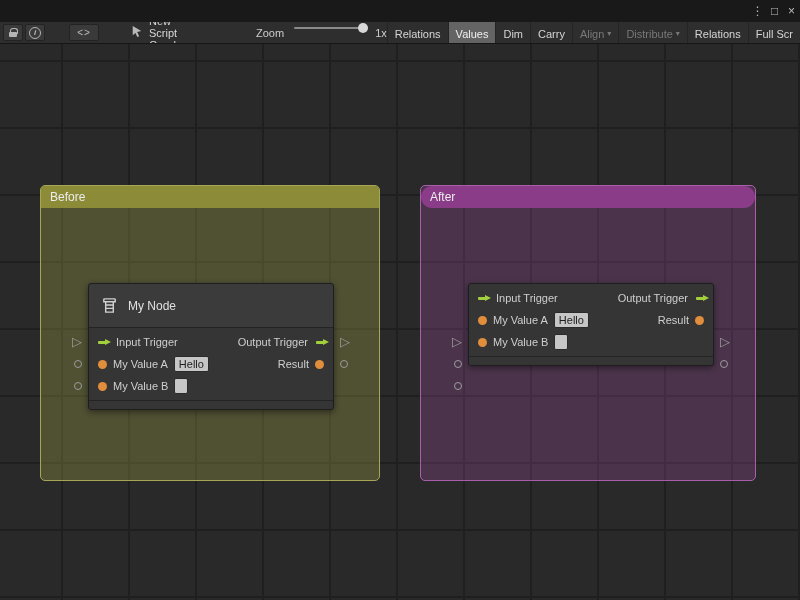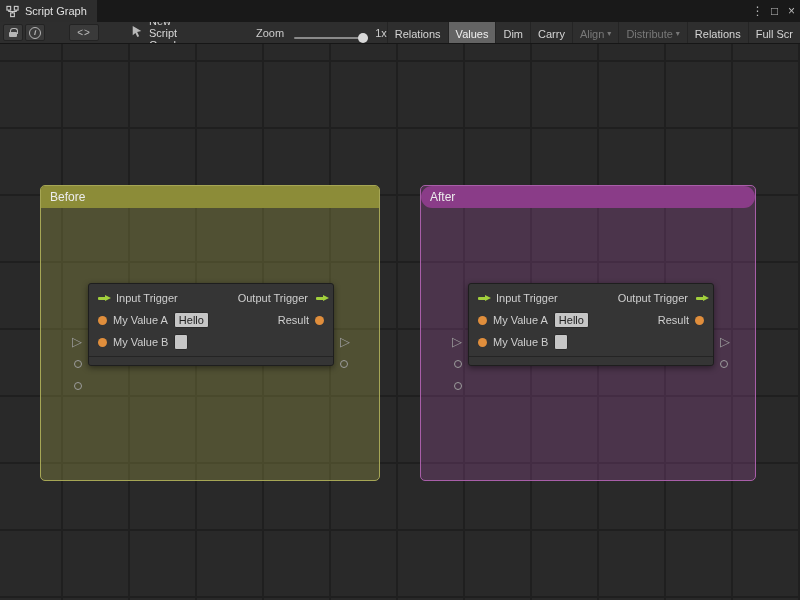--- a/index.html
+++ b/index.html
@@ -21,21 +21,21 @@
 
   
   .toolbar { height:22px; background:#2e2e2e; border-bottom:1px solid #161616; display:flex; align-items:center; font-size:11px; color:#ccc; padding-left:3px; overflow:hidden; }
   .tb-icon-btn { height:17px; min-width:20px; padding:0 3px; border:1px solid #232323; background:#3a3a3a; border-radius:2px; display:flex; align-items:center; justify-content:center; margin-right:2px; color:#bbb; }
   .lock-body { width:8px; height:5px; background:#b5b5b5; border-radius:1px; position:relative; margin-top:4px; }
   .lock-body::before { content:""; position:absolute; top:-4px; left:1px; width:6px; height:5px; border:1.5px solid #b5b5b5; border-bottom:none; border-radius:3px 3px 0 0; }
   .info-circle { width:12px; height:12px; border:1px solid #b5b5b5; border-radius:50%; display:flex; align-items:center; justify-content:center; font-size:8px; font-style:italic; font-weight:bold; }
   .code-btn { margin-left:22px; min-width:30px; letter-spacing:1px; font-size:10px; }
   .pointer-wrap { margin-left:30px; display:flex; align-items:center; gap:6px; }
   .graph-title { color:#d8d8d8; }
-  .zoom-wrap { margin-left:58px; display:flex; align-items:flex-end; }
+  .zoom-wrap { margin-left:58px; display:flex; align-items:flex-start; }
   .slider-track { width:74px; height:2px; background:#8a8a8a; border-radius:1px; position:relative; margin:0 7px 0 10px; }
   .slider-knob { position:absolute; right:0; top:-4px; width:10px; height:10px; border-radius:50%; background:#d8d8d8; }
   .tb-buttons { margin-left:auto; display:flex; align-items:stretch; height:22px; }
   .tbtn { padding:12px 7px; display:flex; align-items:center; gap:3px; border-left:1px solid #242424; color:#d5d5d5; white-space:nowrap; }
   .tbtn.active { background:#646464; color:#f0f0f0; }
   .tbtn.disabled { color:#787878; }
   .dd-arrow { font-size:8px; }
 
   
   .canvas {
@@ -78,31 +78,20 @@
   .otri.l { left:-17px; top:51px; }
   .otri.r { right:-17px; top:51px; }
   .ocirc.l1 { left:-15px; top:76px; }
   .ocirc.l2 { left:-15px; top:98px; }
   .ocirc.r1 { right:-15px; top:76px; }
 </style>
 </head>
 <body>
 
 <div class="titlebar">
-  <div class="tab">
-    <span class="tab-icon">
-      <svg width="13" height="13" viewBox="0 0 14 14" fill="none" stroke="#cccccc" stroke-width="1.2">
-        <rect x="1" y="1.5" width="4" height="4"></rect>
-          <rect x="9" y="1.5" width="4" height="4"></rect>
-          <rect x="5" y="8.5" width="4" height="4"></rect>
-        <path d="M3 5.5v1.5h8V5.5M7 7v1.5"></path>
-      </svg>
-    </span>
-    <span>Script Graph</span>
-  </div>
   <div class="spacer"></div>
   <div class="win-btn">⋮</div>
   <div class="win-btn">□</div>
   <div class="win-btn">×</div>
 </div>
 
 <div class="toolbar">
   <div class="tb-icon-btn">
     <span class="lock-body"></span>
   </div>
@@ -161,20 +150,28 @@
 </div>
 
 <div class="canvas">
 
   <div class="group before">
     <div class="group-header">
       <span>Before</span>
     </div>
   </div>
   <div class="node" style="left:88px; top:239px;">
+    <div class="node-header">
+      <span class="node-icon">
+        <svg width="19" height="19" viewBox="0 0 20 20" fill="none" stroke="#d0d0d0" stroke-width="1.5">
+          <path d="M4 3h12M4 3v3h12V3M6 6v11h8V6M6 9.5h8M6 13h8"></path>
+        </svg>
+      </span>
+      <span class="node-title">My Node</span>
+    </div>
     <div class="node-body">
       <div class="node-row">
         <span class="port-left">
           <span class="arrow"></span>
           <span>Input Trigger</span>
         </span>
         <span class="port-right">
           <span>Output Trigger</span>
           <span class="arrow"></span>
         </span>

